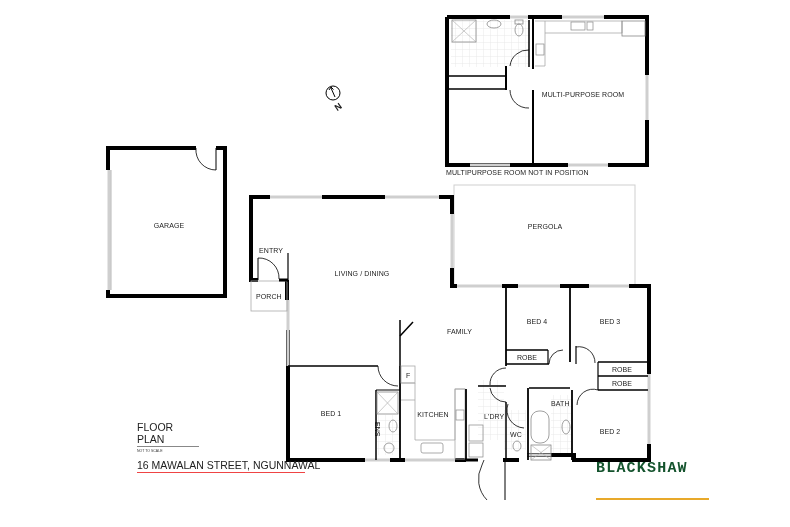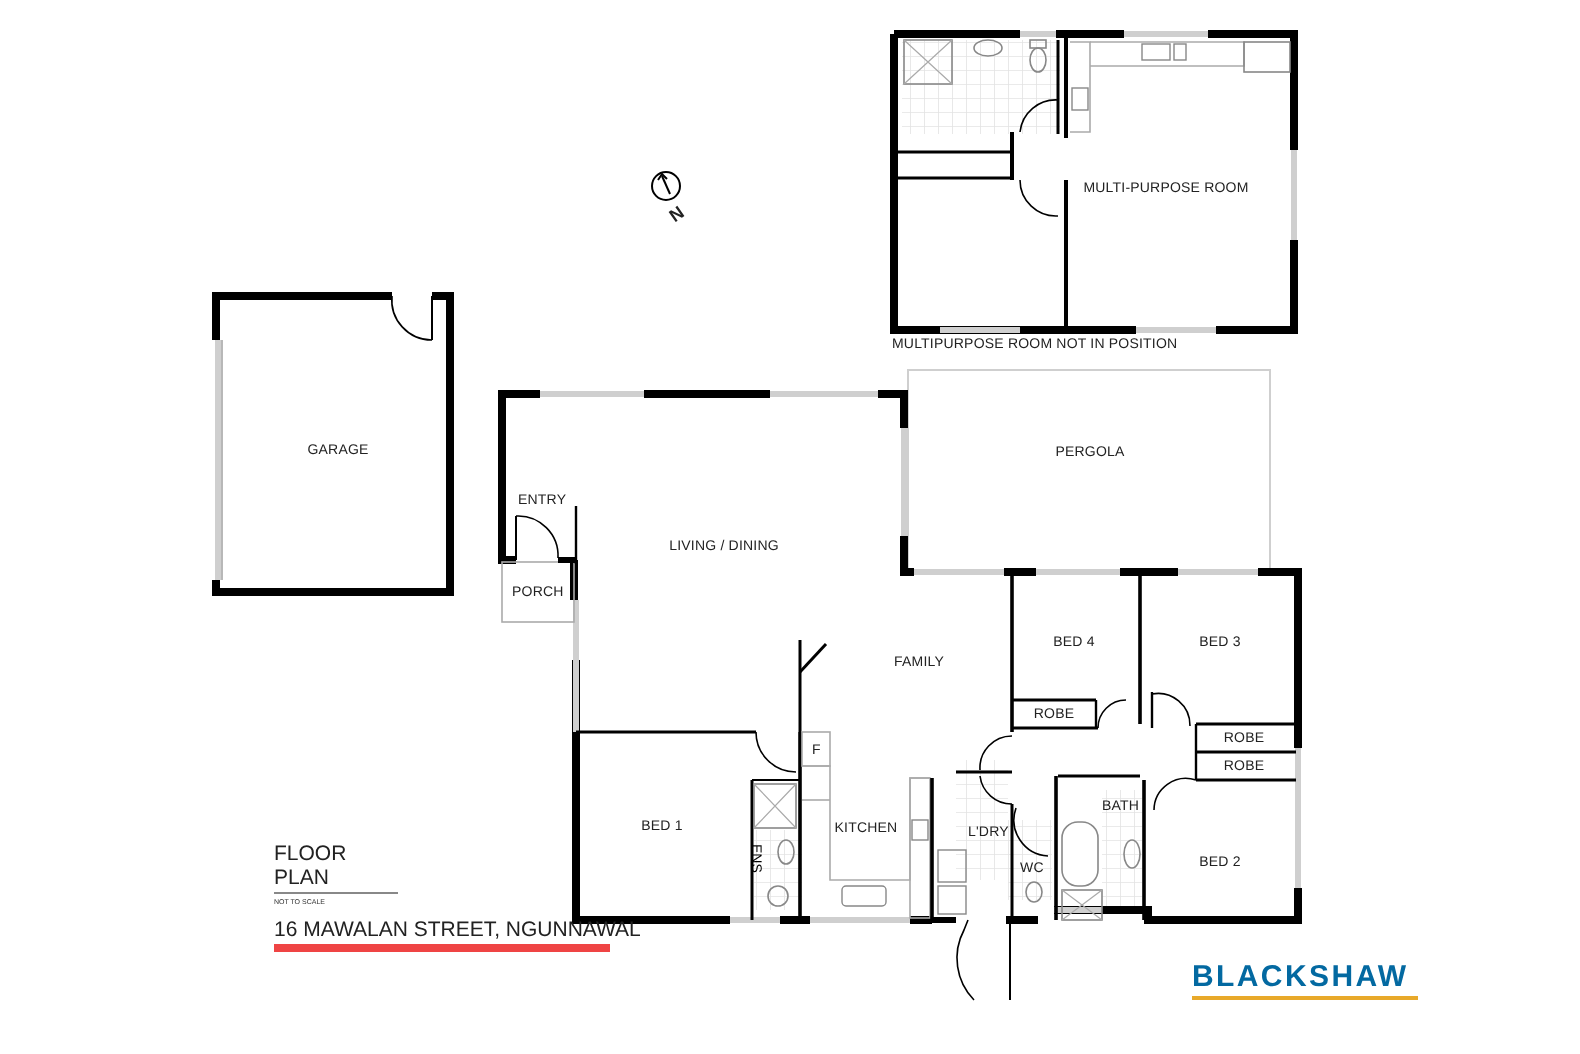--- a/index.html
+++ b/index.html
@@ -3,22 +3,22 @@
   <meta charset="utf-8">
   <style>
     html, body { margin: 0; padding: 0; background: #ffffff; }
     body { width: 790px; height: 527px; position: relative; overflow: hidden; font-family: "Liberation Sans", sans-serif; }
     .plan { position: absolute; left: 0; top: 0; width: 790px; height: 527px; }
     .lbl { position: absolute; font-family: "Liberation Sans", sans-serif; font-size: 7px; color: #222; white-space: nowrap; letter-spacing: 0.1px; }
     .lbl.c { transform: translateX(-50%); }
     .title-block { position: absolute; left: 100px; top: 421px; margin-left: 37px; }
     .fp-title { font-size: 10.5px; color: #222; border-bottom: 1px solid #888; width: 62px; padding-bottom: 1px; }
     .fp-sub { font-size: 3.5px; color: #333; margin-top: 2px; }
-    .fp-addr { font-size: 10.5px; color: #222; border-bottom: 4px solid #ef4444; padding-bottom: 1px; margin-top: 6px; width: 168px; white-space: nowrap; }
-    .brand { position: absolute; left: 596px; top: 480px; font-family: Liberation Sans, sans-serif; font-weight: bold; font-size: 15px; letter-spacing: 1.2px; color: #0369a1; }
+    .fp-addr { font-size: 10.5px; color: #222; border-bottom: 1px solid #ef4444; padding-bottom: 1px; margin-top: 6px; width: 168px; white-space: nowrap; }
+    .brand { position: absolute; left: 596px; top: 460px; font-family: Liberation Mono, monospace; font-weight: bold; font-size: 15px; letter-spacing: 1.2px; color: #14532d; }
     .brand-line { position: absolute; left: 596px; top: 498px; width: 113px; height: 2px; background: #e8a92a; }
     .ens { position: absolute; left: 381px; top: 422px; font-size: 7px; transform: rotate(90deg); transform-origin: left top; }
   </style>
 </head>
 <body>
 
 <div class="plan">
 <svg width="790" height="527" viewBox="0 0 790 527" xmlns="http://www.w3.org/2000/svg">
   <defs>
     <pattern id="tile" width="7" height="7" patternUnits="userSpaceOnUse">

